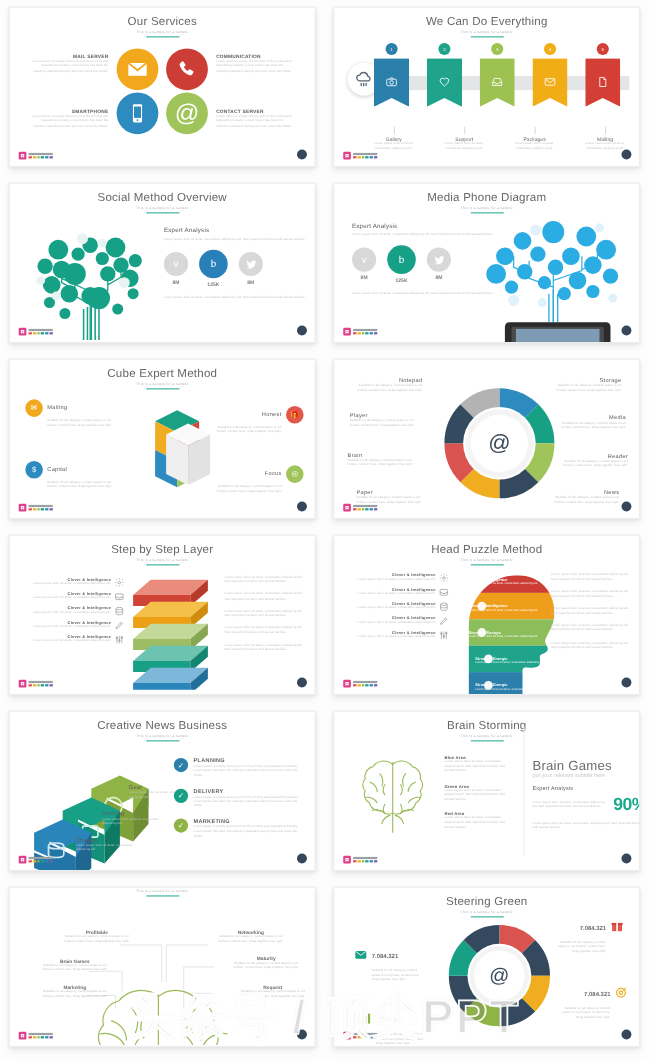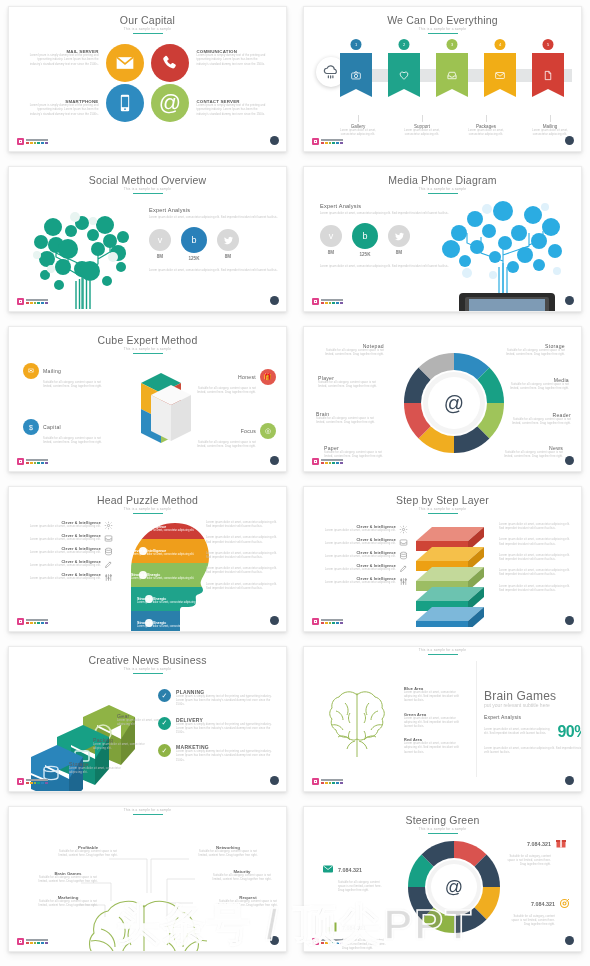--- a/index.html
+++ b/index.html
@@ -150,21 +150,21 @@
     z-index: 50;
   }
 </style>
 </head>
 <body>
 
 <div id="deck">
 
   <div class="slide-cell">
     <div class="slide">
-      <div class="s-title">Our Capital</div>
+      <div class="s-title">Our Services</div>
       <div class="s-sub">This is a sample for a sample</div>
       <div class="s-rule"></div>
 
       <div class="s1-grid">
 
         <div class="s1-txt r" style="grid-row:1;grid-column:1">
           <div class="lbl">MAIL SERVER</div>
           <div class="lorem">Lorem Ipsum is simply dummy text of the printing and typesetting industry. Lorem Ipsum has been the industry's standard dummy text ever since the 1500s.</div>
         </div>
         <div class="s1-txt r" style="grid-row:2;grid-column:1">
@@ -613,161 +613,20 @@
         <div class="lbl-lg">Media</div>
         <div class="lorem">Suitable for all category, content space is not limited, content here. Drag together free right.</div>
       </div>
       <div class="s6-item r" style="right:10px;top:85px;">
         <div class="lbl-lg">Reader</div>
         <div class="lorem">Suitable for all category, content space is not limited, content here. Drag together free right.</div>
       </div>
       <div class="s6-item r" style="right:18px;top:118px;">
         <div class="lbl-lg">News</div>
         <div class="lorem">Suitable for all category, content space is not limited, content here. Drag together free right.</div>
-      </div>
-
-      <div class="footer-logo">
-        <span class="fl-mark"></span>
-        <span class="fl-bars">
-            <i></i>
-          <span class="row2">
-              <b style="background:#d94f4f"></b>
-              <b style="background:#f0ad20"></b>
-              <b style="background:#8fb345"></b>
-              <b style="background:#17a085"></b>
-              <b style="background:#2a85bb"></b>
-              <b style="background:#7d5ba6"></b>
-            </span>
-        </span>
-      </div>
-      <div class="page-badge"></div>
-    </div>
-  </div>
-
-  <div class="slide-cell">
-    <div class="slide">
-      <div class="s-title">Head Puzzle Method</div>
-      <div class="s-sub">This is a sample for a sample</div>
-      <div class="s-rule"></div>
-
-      <div style="position:absolute;left:8px;top:34px;width:96px;">
-        <div class="side-item">
-          <div style="flex:1;text-align:right;">
-              <div class="lbl" style="font-size:3.6px;">Clever &amp; Intelligence</div>
-              <div class="lorem">Lorem ipsum dolor sit amet, consectetur adipiscing elit.</div>
-            </div>
-          <svg class="o-ic" viewBox="0 0 24 24" fill="none" stroke="#888" stroke-width="1.5">
-              <circle cx="12" cy="12" r="3"></circle>
-              <path d="M12 2v3M12 19v3M4.2 4.2l2.1 2.1M17.7 17.7l2.1 2.1M2 12h3M19 12h3M4.2 19.8l2.1-2.1M17.7 6.3l2.1-2.1"></path>
-            </svg>
-        </div>
-        <div class="side-item">
-          <div style="flex:1;text-align:right;">
-              <div class="lbl" style="font-size:3.6px;">Clever &amp; Intelligence</div>
-              <div class="lorem">Lorem ipsum dolor sit amet, consectetur adipiscing elit.</div>
-            </div>
-          <svg class="o-ic" viewBox="0 0 24 24" fill="none" stroke="#888" stroke-width="1.5">
-              <rect x="3" y="5" width="18" height="14" rx="2"></rect>
-              <path d="M3 13h5l1 2h6l1-2h5"></path>
-            </svg>
-        </div>
-        <div class="side-item">
-          <div style="flex:1;text-align:right;">
-              <div class="lbl" style="font-size:3.6px;">Clever &amp; Intelligence</div>
-              <div class="lorem">Lorem ipsum dolor sit amet, consectetur adipiscing elit.</div>
-            </div>
-          <svg class="o-ic" viewBox="0 0 24 24" fill="none" stroke="#888" stroke-width="1.5">
-              <ellipse cx="12" cy="6" rx="8" ry="3"></ellipse>
-              <path d="M4 6v12c0 1.7 3.6 3 8 3s8-1.3 8-3V6M4 12c0 1.7 3.6 3 8 3s8-1.3 8-3"></path>
-            </svg>
-        </div>
-        <div class="side-item">
-          <div style="flex:1;text-align:right;">
-              <div class="lbl" style="font-size:3.6px;">Clever &amp; Intelligence</div>
-              <div class="lorem">Lorem ipsum dolor sit amet, consectetur adipiscing elit.</div>
-            </div>
-          <svg class="o-ic" viewBox="0 0 24 24" fill="none" stroke="#888" stroke-width="1.5">
-              <path d="M4 20l4-1 11-11-3-3L5 16z"></path>
-              <path d="M14 5l3 3"></path>
-            </svg>
-        </div>
-        <div class="side-item">
-          <div style="flex:1;text-align:right;">
-              <div class="lbl" style="font-size:3.6px;">Clever &amp; Intelligence</div>
-              <div class="lorem">Lorem ipsum dolor sit amet, consectetur adipiscing elit.</div>
-            </div>
-          <svg class="o-ic" viewBox="0 0 24 24" fill="none" stroke="#888" stroke-width="1.5">
-              <path d="M6 3v18M12 3v18M18 3v18"></path>
-              <circle cx="6" cy="8" r="2"></circle>
-              <circle cx="12" cy="14" r="2"></circle>
-              <circle cx="18" cy="7" r="2"></circle>
-            </svg>
-        </div>
-      </div>
-
-      <div class="head-stage">
-        <svg width="100" height="126" viewBox="0 0 100 126">
-          <defs>
-            <clipPath id="headclip">
-              <path d="M14 126V58C14 28 36 10 58 10c22 0 34 16 34 34 0 12-6 18-8 24-1.5 4 2 6 2 9s-4 4-6 5c-2 1-1 4-1 7 0 4-4 5-9 5-4 0-7-1-7 3v29z"></path>
-            </clipPath>
-          </defs>
-          <g clip-path="url(#headclip)">
-            <rect x="0" y="0" width="100" height="26" fill="#cc3d36"></rect>
-            <rect x="0" y="26" width="100" height="24" fill="#ef9e1b"></rect>
-            <rect x="0" y="50" width="100" height="24" fill="#8cbf5c"></rect>
-            <rect x="0" y="74" width="100" height="24" fill="#1fa38b"></rect>
-            <rect x="0" y="98" width="100" height="28" fill="#2a7fab"></rect>
-          </g>
-          <g fill="#fff" opacity=".95">
-            <circle cx="26" cy="16" r="4"></circle>
-              <circle cx="26" cy="38" r="4"></circle>
-            <circle cx="26" cy="62" r="4"></circle>
-              <circle cx="32" cy="86" r="4"></circle>
-              <circle cx="32" cy="110" r="4"></circle>
-          </g>
-        </svg>
-        <div class="hband" style="top:4px;">
-          <div>
-              <div class="ht">Clever &amp; Intelligence</div>
-              <div class="hl">Lorem ipsum dolor sit amet, consectetur adipiscing elit.</div>
-            </div>
-        </div>
-        <div class="hband" style="top:28px;">
-          <div>
-              <div class="ht">Clever &amp; Intelligence</div>
-              <div class="hl">Lorem ipsum dolor sit amet, consectetur adipiscing elit.</div>
-            </div>
-        </div>
-        <div class="hband" style="top:52px;">
-          <div>
-              <div class="ht">Strong &amp; Energic</div>
-              <div class="hl">Lorem ipsum dolor sit amet, consectetur adipiscing elit.</div>
-            </div>
-        </div>
-        <div class="hband" style="top:76px;padding-left:20px;">
-          <div>
-              <div class="ht">Strong &amp; Energic</div>
-              <div class="hl">Lorem ipsum dolor sit amet, consectetur adipiscing elit.</div>
-            </div>
-        </div>
-        <div class="hband" style="top:100px;padding-left:20px;">
-          <div>
-              <div class="ht">Strong &amp; Energic</div>
-              <div class="hl">Lorem ipsum dolor sit amet, consectetur adipiscing elit.</div>
-            </div>
-        </div>
-      </div>
-
-      <div style="position:absolute;right:8px;top:34px;width:72px;">
-        <div class="lorem" style="margin-bottom:7px;">Lorem ipsum dolor sit amet, consectetur adipiscing elit. Sed imperdiet tincidunt velit laoreet facilisis.</div>
-        <div class="lorem" style="margin-bottom:7px;">Lorem ipsum dolor sit amet, consectetur adipiscing elit. Sed imperdiet tincidunt velit laoreet facilisis.</div>
-        <div class="lorem" style="margin-bottom:7px;">Lorem ipsum dolor sit amet, consectetur adipiscing elit. Sed imperdiet tincidunt velit laoreet facilisis.</div>
-        <div class="lorem" style="margin-bottom:7px;">Lorem ipsum dolor sit amet, consectetur adipiscing elit. Sed imperdiet tincidunt velit laoreet facilisis.</div>
-        <div class="lorem">Lorem ipsum dolor sit amet, consectetur adipiscing elit. Sed imperdiet tincidunt velit laoreet facilisis.</div>
       </div>
 
       <div class="footer-logo">
         <span class="fl-mark"></span>
         <span class="fl-bars">
             <i></i>
           <span class="row2">
               <b style="background:#d94f4f"></b>
               <b style="background:#f0ad20"></b>
               <b style="background:#8fb345"></b>
@@ -893,82 +752,139 @@
               <b style="background:#7d5ba6"></b>
             </span>
         </span>
       </div>
       <div class="page-badge"></div>
     </div>
   </div>
 
   <div class="slide-cell">
     <div class="slide">
-      <div class="s-title">Creative News Business</div>
+      <div class="s-title">Head Puzzle Method</div>
       <div class="s-sub">This is a sample for a sample</div>
       <div class="s-rule"></div>
 
-      <div class="stair-stage">
-        <svg width="132" height="104" viewBox="0 0 132 104">
-          <g>
-            <polygon points="58,28 84,16 110,28 110,44 96,50 96,36 84,42 72,36 72,50 58,44" fill="#8fb345"></polygon>
-            <polygon points="58,28 58,60 96,76 96,50 84,44 72,38 72,52 58,46" fill="#7fa13a"></polygon>
-            <polygon points="110,28 110,60 96,76 96,50" fill="#6f8e33"></polygon>
-            <circle cx="78" cy="44" r="8" fill="none" stroke="#d9e8bd" stroke-width="1.6"></circle>
-          </g>
-          <g>
-            <polygon points="32,48 58,36 84,48 84,64 70,70 70,56 58,62 46,56 46,70 32,64" fill="#17a085"></polygon>
-            <polygon points="32,48 32,80 70,96 70,70 58,64 46,58 46,72 32,66" fill="#129079"></polygon>
-            <polygon points="84,48 84,80 70,96 70,70" fill="#0f7a64"></polygon>
-            <rect x="50" y="62" width="14" height="10" rx="1.5" fill="none" stroke="#cdeee7" stroke-width="1.5"></rect>
-          </g>
-          <g>
-            <polygon points="6,68 32,56 58,68 58,84 44,90 44,76 32,82 20,76 20,90 6,84" fill="#2a85bb"></polygon>
-            <polygon points="6,68 6,100 44,116 44,90 32,84 20,78 20,92 6,86" fill="#2276a7"></polygon>
-            <polygon points="58,68 58,100 44,116 44,90" fill="#1d6790"></polygon>
-            <ellipse cx="26" cy="80" rx="7" ry="2.6" fill="none" stroke="#cfe6f4" stroke-width="1.4"></ellipse>
-            <path d="M19 80v8c0 1.4 3.1 2.6 7 2.6s7-1.2 7-2.6v-8" fill="none" stroke="#cfe6f4" stroke-width="1.4"></path>
+      <div style="position:absolute;left:8px;top:34px;width:96px;">
+        <div class="side-item">
+          <div style="flex:1;text-align:right;">
+              <div class="lbl" style="font-size:3.6px;">Clever &amp; Intelligence</div>
+              <div class="lorem">Lorem ipsum dolor sit amet, consectetur adipiscing elit.</div>
+            </div>
+          <svg class="o-ic" viewBox="0 0 24 24" fill="none" stroke="#888" stroke-width="1.5">
+              <circle cx="12" cy="12" r="3"></circle>
+              <path d="M12 2v3M12 19v3M4.2 4.2l2.1 2.1M17.7 17.7l2.1 2.1M2 12h3M19 12h3M4.2 19.8l2.1-2.1M17.7 6.3l2.1-2.1"></path>
+            </svg>
+        </div>
+        <div class="side-item">
+          <div style="flex:1;text-align:right;">
+              <div class="lbl" style="font-size:3.6px;">Clever &amp; Intelligence</div>
+              <div class="lorem">Lorem ipsum dolor sit amet, consectetur adipiscing elit.</div>
+            </div>
+          <svg class="o-ic" viewBox="0 0 24 24" fill="none" stroke="#888" stroke-width="1.5">
+              <rect x="3" y="5" width="18" height="14" rx="2"></rect>
+              <path d="M3 13h5l1 2h6l1-2h5"></path>
+            </svg>
+        </div>
+        <div class="side-item">
+          <div style="flex:1;text-align:right;">
+              <div class="lbl" style="font-size:3.6px;">Clever &amp; Intelligence</div>
+              <div class="lorem">Lorem ipsum dolor sit amet, consectetur adipiscing elit.</div>
+            </div>
+          <svg class="o-ic" viewBox="0 0 24 24" fill="none" stroke="#888" stroke-width="1.5">
+              <ellipse cx="12" cy="6" rx="8" ry="3"></ellipse>
+              <path d="M4 6v12c0 1.7 3.6 3 8 3s8-1.3 8-3V6M4 12c0 1.7 3.6 3 8 3s8-1.3 8-3"></path>
+            </svg>
+        </div>
+        <div class="side-item">
+          <div style="flex:1;text-align:right;">
+              <div class="lbl" style="font-size:3.6px;">Clever &amp; Intelligence</div>
+              <div class="lorem">Lorem ipsum dolor sit amet, consectetur adipiscing elit.</div>
+            </div>
+          <svg class="o-ic" viewBox="0 0 24 24" fill="none" stroke="#888" stroke-width="1.5">
+              <path d="M4 20l4-1 11-11-3-3L5 16z"></path>
+              <path d="M14 5l3 3"></path>
+            </svg>
+        </div>
+        <div class="side-item">
+          <div style="flex:1;text-align:right;">
+              <div class="lbl" style="font-size:3.6px;">Clever &amp; Intelligence</div>
+              <div class="lorem">Lorem ipsum dolor sit amet, consectetur adipiscing elit.</div>
+            </div>
+          <svg class="o-ic" viewBox="0 0 24 24" fill="none" stroke="#888" stroke-width="1.5">
+              <path d="M6 3v18M12 3v18M18 3v18"></path>
+              <circle cx="6" cy="8" r="2"></circle>
+              <circle cx="12" cy="14" r="2"></circle>
+              <circle cx="18" cy="7" r="2"></circle>
+            </svg>
+        </div>
+      </div>
+
+      <div class="head-stage">
+        <svg width="100" height="126" viewBox="0 0 100 126">
+          <defs>
+            <clipPath id="headclip">
+              <path d="M14 126V58C14 28 36 10 58 10c22 0 34 16 34 34 0 12-6 18-8 24-1.5 4 2 6 2 9s-4 4-6 5c-2 1-1 4-1 7 0 4-4 5-9 5-4 0-7-1-7 3v29z"></path>
+            </clipPath>
+          </defs>
+          <g clip-path="url(#headclip)">
+            <rect x="0" y="0" width="100" height="26" fill="#cc3d36"></rect>
+            <rect x="0" y="26" width="100" height="24" fill="#ef9e1b"></rect>
+            <rect x="0" y="50" width="100" height="24" fill="#8cbf5c"></rect>
+            <rect x="0" y="74" width="100" height="24" fill="#1fa38b"></rect>
+            <rect x="0" y="98" width="100" height="28" fill="#2a7fab"></rect>
+          </g>
+          <g fill="#fff" opacity=".95">
+            <circle cx="26" cy="16" r="4"></circle>
+              <circle cx="26" cy="38" r="4"></circle>
+            <circle cx="26" cy="62" r="4"></circle>
+              <circle cx="32" cy="86" r="4"></circle>
+              <circle cx="32" cy="110" r="4"></circle>
           </g>
         </svg>
-        <div style="position:absolute;left:92px;top:24px;width:52px;">
-          <div class="lbl-lg">Gear</div>
-          <div class="lorem">Lorem ipsum dolor sit amet, consectetur adipiscing elit.</div>
-        </div>
-        <div style="position:absolute;left:68px;top:48px;width:52px;">
-          <div class="lbl-lg">Packing</div>
-          <div class="lorem">Lorem ipsum dolor sit amet, consectetur adipiscing elit.</div>
-        </div>
-        <div style="position:absolute;left:44px;top:72px;width:52px;">
-          <div class="lbl-lg">Storage</div>
-          <div class="lorem">Lorem ipsum dolor sit amet, consectetur adipiscing elit.</div>
-        </div>
-      </div>
-
-      <div class="s9-list">
-        <div class="s9-row">
-          <div class="s9-chk" style="background:#2a7fab">✓</div>
-          <div>
-              <div class="s9-h">PLANNING</div>
-              <div class="lorem">Lorem Ipsum is simply dummy text of the printing and typesetting industry. Lorem Ipsum has been the industry's standard dummy text ever since the 1500s.</div>
-            </div>
-        </div>
-        <div class="s9-row">
-          <div class="s9-chk" style="background:#17a085">✓</div>
-          <div>
-              <div class="s9-h">DELIVERY</div>
-              <div class="lorem">Lorem Ipsum is simply dummy text of the printing and typesetting industry. Lorem Ipsum has been the industry's standard dummy text ever since the 1500s.</div>
-            </div>
-        </div>
-        <div class="s9-row">
-          <div class="s9-chk" style="background:#8fb345">✓</div>
-          <div>
-              <div class="s9-h">MARKETING</div>
-              <div class="lorem">Lorem Ipsum is simply dummy text of the printing and typesetting industry. Lorem Ipsum has been the industry's standard dummy text ever since the 1500s.</div>
-            </div>
-        </div>
+        <div class="hband" style="top:4px;">
+          <div>
+              <div class="ht">Clever &amp; Intelligence</div>
+              <div class="hl">Lorem ipsum dolor sit amet, consectetur adipiscing elit.</div>
+            </div>
+        </div>
+        <div class="hband" style="top:28px;">
+          <div>
+              <div class="ht">Clever &amp; Intelligence</div>
+              <div class="hl">Lorem ipsum dolor sit amet, consectetur adipiscing elit.</div>
+            </div>
+        </div>
+        <div class="hband" style="top:52px;">
+          <div>
+              <div class="ht">Strong &amp; Energic</div>
+              <div class="hl">Lorem ipsum dolor sit amet, consectetur adipiscing elit.</div>
+            </div>
+        </div>
+        <div class="hband" style="top:76px;padding-left:20px;">
+          <div>
+              <div class="ht">Strong &amp; Energic</div>
+              <div class="hl">Lorem ipsum dolor sit amet, consectetur adipiscing elit.</div>
+            </div>
+        </div>
+        <div class="hband" style="top:100px;padding-left:20px;">
+          <div>
+              <div class="ht">Strong &amp; Energic</div>
+              <div class="hl">Lorem ipsum dolor sit amet, consectetur adipiscing elit.</div>
+            </div>
+        </div>
+      </div>
+
+      <div style="position:absolute;right:8px;top:34px;width:72px;">
+        <div class="lorem" style="margin-bottom:7px;">Lorem ipsum dolor sit amet, consectetur adipiscing elit. Sed imperdiet tincidunt velit laoreet facilisis.</div>
+        <div class="lorem" style="margin-bottom:7px;">Lorem ipsum dolor sit amet, consectetur adipiscing elit. Sed imperdiet tincidunt velit laoreet facilisis.</div>
+        <div class="lorem" style="margin-bottom:7px;">Lorem ipsum dolor sit amet, consectetur adipiscing elit. Sed imperdiet tincidunt velit laoreet facilisis.</div>
+        <div class="lorem" style="margin-bottom:7px;">Lorem ipsum dolor sit amet, consectetur adipiscing elit. Sed imperdiet tincidunt velit laoreet facilisis.</div>
+        <div class="lorem">Lorem ipsum dolor sit amet, consectetur adipiscing elit. Sed imperdiet tincidunt velit laoreet facilisis.</div>
       </div>
 
       <div class="footer-logo">
         <span class="fl-mark"></span>
         <span class="fl-bars">
             <i></i>
           <span class="row2">
               <b style="background:#d94f4f"></b>
               <b style="background:#f0ad20"></b>
               <b style="background:#8fb345"></b>
@@ -977,60 +893,82 @@
               <b style="background:#7d5ba6"></b>
             </span>
         </span>
       </div>
       <div class="page-badge"></div>
     </div>
   </div>
 
   <div class="slide-cell">
     <div class="slide">
+      <div class="s-title">Creative News Business</div>
       <div class="s-sub">This is a sample for a sample</div>
       <div class="s-rule"></div>
 
-      <div class="brain-svg">
-        <svg width="74" height="76" viewBox="0 0 74 76" fill="none" stroke="#9cbb5a" stroke-width="1">
-          <path d="M37 6v64"></path>
-          <path d="M37 8c-5-5-14-4-18 2-5 1-8 6-7 11-3 3-3 8 0 11-2 4 0 9 4 11 1 5 6 8 11 7 3 3 7 4 10 2"></path>
-          <path d="M37 8c5-5 14-4 18 2 5 1 8 6 7 11 3 3 3 8 0 11 2 4 0 9-4 11-1 5-6 8-11 7-3 3-7 4-10 2"></path>
-          <path d="M25 16c3 3 4 8 2 12M16 24c4 1 7 5 7 9M12 38c4-1 9 1 11 5M18 50c3-2 8-1 11 2M27 62c1-4 4-7 8-8"></path>
-          <path d="M49 16c-3 3-4 8-2 12M58 24c-4 1-7 5-7 9M62 38c-4-1-9 1-11 5M56 50c-3-2-8-1-11 2M47 62c-1-4-4-7-8-8"></path>
-          <path d="M30 26c-2 3-2 7 0 10M44 26c2 3 2 7 0 10M30 44c-2 3-2 7 0 9M44 44c2 3 2 7 0 9"></path>
+      <div class="stair-stage">
+        <svg width="132" height="104" viewBox="0 0 132 104">
+          <g>
+            <polygon points="58,28 84,16 110,28 110,44 96,50 96,36 84,42 72,36 72,50 58,44" fill="#8fb345"></polygon>
+            <polygon points="58,28 58,60 96,76 96,50 84,44 72,38 72,52 58,46" fill="#7fa13a"></polygon>
+            <polygon points="110,28 110,60 96,76 96,50" fill="#6f8e33"></polygon>
+            <circle cx="78" cy="44" r="8" fill="none" stroke="#d9e8bd" stroke-width="1.6"></circle>
+          </g>
+          <g>
+            <polygon points="32,48 58,36 84,48 84,64 70,70 70,56 58,62 46,56 46,70 32,64" fill="#17a085"></polygon>
+            <polygon points="32,48 32,80 70,96 70,70 58,64 46,58 46,72 32,66" fill="#129079"></polygon>
+            <polygon points="84,48 84,80 70,96 70,70" fill="#0f7a64"></polygon>
+            <rect x="50" y="62" width="14" height="10" rx="1.5" fill="none" stroke="#cdeee7" stroke-width="1.5"></rect>
+          </g>
+          <g>
+            <polygon points="6,68 32,56 58,68 58,84 44,90 44,76 32,82 20,76 20,90 6,84" fill="#2a85bb"></polygon>
+            <polygon points="6,68 6,100 44,116 44,90 32,84 20,78 20,92 6,86" fill="#2276a7"></polygon>
+            <polygon points="58,68 58,100 44,116 44,90" fill="#1d6790"></polygon>
+            <ellipse cx="26" cy="80" rx="7" ry="2.6" fill="none" stroke="#cfe6f4" stroke-width="1.4"></ellipse>
+            <path d="M19 80v8c0 1.4 3.1 2.6 7 2.6s7-1.2 7-2.6v-8" fill="none" stroke="#cfe6f4" stroke-width="1.4"></path>
+          </g>
         </svg>
-      </div>
-
-      <div style="position:absolute;left:100px;top:40px;width:64px;">
-        <div style="margin-bottom:9px;">
-          <div class="lbl" style="font-size:3.8px;">Blue Area</div>
-          <div class="lorem">Lorem ipsum dolor sit amet, consectetur adipiscing elit. Sed imperdiet tincidunt velit laoreet facilisis.</div>
-        </div>
-        <div style="margin-bottom:9px;">
-          <div class="lbl" style="font-size:3.8px;">Green Area</div>
-          <div class="lorem">Lorem ipsum dolor sit amet, consectetur adipiscing elit. Sed imperdiet tincidunt velit laoreet facilisis.</div>
-        </div>
-        <div>
-          <div class="lbl" style="font-size:3.8px;">Red Area</div>
-          <div class="lorem">Lorem ipsum dolor sit amet, consectetur adipiscing elit. Sed imperdiet tincidunt velit laoreet facilisis.</div>
-        </div>
-      </div>
-
-      <div style="position:absolute;left:172px;top:14px;bottom:14px;width:1px;background:#eee;"></div>
-
-      <div style="position:absolute;left:180px;top:42px;width:104px;">
-        <div class="bg-title">Brain Games</div>
-        <div class="bg-sub">put your relevant subtitle here</div>
-        <div class="panel-h" style="margin-top:6px;font-size:5px;">Expert Analysis</div>
-        <div style="display:flex;align-items:center;gap:6px;margin-top:3px;">
-          <div class="lorem" style="flex:1;">Lorem ipsum dolor sit amet, consectetur adipiscing elit. Sed imperdiet tincidunt velit laoreet facilisis.</div>
-          <div class="pct">90%</div>
-        </div>
-        <div class="lorem" style="margin-top:6px;">Lorem ipsum dolor sit amet, consectetur adipiscing elit. Sed imperdiet tincidunt velit laoreet facilisis.</div>
+        <div style="position:absolute;left:92px;top:24px;width:52px;">
+          <div class="lbl-lg">Gear</div>
+          <div class="lorem">Lorem ipsum dolor sit amet, consectetur adipiscing elit.</div>
+        </div>
+        <div style="position:absolute;left:68px;top:48px;width:52px;">
+          <div class="lbl-lg">Packing</div>
+          <div class="lorem">Lorem ipsum dolor sit amet, consectetur adipiscing elit.</div>
+        </div>
+        <div style="position:absolute;left:44px;top:72px;width:52px;">
+          <div class="lbl-lg">Storage</div>
+          <div class="lorem">Lorem ipsum dolor sit amet, consectetur adipiscing elit.</div>
+        </div>
+      </div>
+
+      <div class="s9-list">
+        <div class="s9-row">
+          <div class="s9-chk" style="background:#2a7fab">✓</div>
+          <div>
+              <div class="s9-h">PLANNING</div>
+              <div class="lorem">Lorem Ipsum is simply dummy text of the printing and typesetting industry. Lorem Ipsum has been the industry's standard dummy text ever since the 1500s.</div>
+            </div>
+        </div>
+        <div class="s9-row">
+          <div class="s9-chk" style="background:#17a085">✓</div>
+          <div>
+              <div class="s9-h">DELIVERY</div>
+              <div class="lorem">Lorem Ipsum is simply dummy text of the printing and typesetting industry. Lorem Ipsum has been the industry's standard dummy text ever since the 1500s.</div>
+            </div>
+        </div>
+        <div class="s9-row">
+          <div class="s9-chk" style="background:#8fb345">✓</div>
+          <div>
+              <div class="s9-h">MARKETING</div>
+              <div class="lorem">Lorem Ipsum is simply dummy text of the printing and typesetting industry. Lorem Ipsum has been the industry's standard dummy text ever since the 1500s.</div>
+            </div>
+        </div>
       </div>
 
       <div class="footer-logo">
         <span class="fl-mark"></span>
         <span class="fl-bars">
             <i></i>
           <span class="row2">
               <b style="background:#d94f4f"></b>
               <b style="background:#f0ad20"></b>
               <b style="background:#8fb345"></b>
@@ -1039,62 +977,61 @@
               <b style="background:#7d5ba6"></b>
             </span>
         </span>
       </div>
       <div class="page-badge"></div>
     </div>
   </div>
 
   <div class="slide-cell">
     <div class="slide">
+      <div class="s-title">Brain Storming</div>
       <div class="s-sub">This is a sample for a sample</div>
       <div class="s-rule"></div>
 
-      <svg style="position:absolute;left:0;top:0;" width="279" height="160">
-        <g stroke="#ddd" fill="none" stroke-width=".7">
-          <path d="M100 52h38v34M72 76h30v18M70 98h26v12M180 52h-38v34M186 72h-28v22M184 96h-26v16"></path>
-        </g>
-      </svg>
-
-      <div class="mm-item" style="left:46px;top:38px;text-align:center;">
-        <div class="mm-h">Profitable</div>
-        <div class="lorem">Suitable for all category, content space is not limited, content here. Drag together free right.</div>
-      </div>
-      <div class="mm-item" style="left:26px;top:64px;text-align:center;">
-        <div class="mm-h">Brain Games</div>
-        <div class="lorem">Suitable for all category, content space is not limited, content here. Drag together free right.</div>
-      </div>
-      <div class="mm-item" style="left:26px;top:88px;text-align:center;">
-        <div class="mm-h">Marketing</div>
-        <div class="lorem">Suitable for all category, content space is not limited, content here. Drag together free right.</div>
-      </div>
-      <div class="mm-item" style="left:186px;top:38px;text-align:center;">
-        <div class="mm-h">Networking</div>
-        <div class="lorem">Suitable for all category, content space is not limited, content here. Drag together free right.</div>
-      </div>
-      <div class="mm-item" style="left:200px;top:62px;text-align:center;">
-        <div class="mm-h">Maturity</div>
-        <div class="lorem">Suitable for all category, content space is not limited, content here. Drag together free right.</div>
-      </div>
-      <div class="mm-item" style="left:206px;top:88px;text-align:center;">
-        <div class="mm-h">Request</div>
-        <div class="lorem">Suitable for all category, content space is not limited, content here. Drag together free right.</div>
-      </div>
-
-      <div style="position:absolute;left:60px;bottom:-4px;">
-        <svg width="150" height="58" viewBox="0 0 150 58" fill="none" stroke="#9cbb5a" stroke-width="1.1">
-          <path d="M75 12v46"></path>
-          <path d="M75 14c-10-9-28-7-36 4-10 2-16 12-14 22-6 6-6 16 0 22"></path>
-          <path d="M75 14c10-9 28-7 36 4 10 2 16 12 14 22 6 6 6 16 0 22"></path>
-          <path d="M50 24c6 5 8 15 4 23M32 36c8 2 14 9 14 18M22 48c8-2 18 2 22 10M110 24c-6 5-8 15-4 23M128 36c-8 2-14 9-14 18M138 48c-8-2-18 2-22 10"></path>
-          <path d="M62 32c-4 6-4 14 0 20M98 32c4 6 4 14 0 20M60 50c-4 3-6 7-6 8M100 50c4 3 6 7 6 8"></path>
+      <div class="brain-svg">
+        <svg width="74" height="76" viewBox="0 0 74 76" fill="none" stroke="#9cbb5a" stroke-width="1">
+          <path d="M37 6v64"></path>
+          <path d="M37 8c-5-5-14-4-18 2-5 1-8 6-7 11-3 3-3 8 0 11-2 4 0 9 4 11 1 5 6 8 11 7 3 3 7 4 10 2"></path>
+          <path d="M37 8c5-5 14-4 18 2 5 1 8 6 7 11 3 3 3 8 0 11 2 4 0 9-4 11-1 5-6 8-11 7-3 3-7 4-10 2"></path>
+          <path d="M25 16c3 3 4 8 2 12M16 24c4 1 7 5 7 9M12 38c4-1 9 1 11 5M18 50c3-2 8-1 11 2M27 62c1-4 4-7 8-8"></path>
+          <path d="M49 16c-3 3-4 8-2 12M58 24c-4 1-7 5-7 9M62 38c-4-1-9 1-11 5M56 50c-3-2-8-1-11 2M47 62c-1-4-4-7-8-8"></path>
+          <path d="M30 26c-2 3-2 7 0 10M44 26c2 3 2 7 0 10M30 44c-2 3-2 7 0 9M44 44c2 3 2 7 0 9"></path>
         </svg>
+      </div>
+
+      <div style="position:absolute;left:100px;top:40px;width:64px;">
+        <div style="margin-bottom:9px;">
+          <div class="lbl" style="font-size:3.8px;">Blue Area</div>
+          <div class="lorem">Lorem ipsum dolor sit amet, consectetur adipiscing elit. Sed imperdiet tincidunt velit laoreet facilisis.</div>
+        </div>
+        <div style="margin-bottom:9px;">
+          <div class="lbl" style="font-size:3.8px;">Green Area</div>
+          <div class="lorem">Lorem ipsum dolor sit amet, consectetur adipiscing elit. Sed imperdiet tincidunt velit laoreet facilisis.</div>
+        </div>
+        <div>
+          <div class="lbl" style="font-size:3.8px;">Red Area</div>
+          <div class="lorem">Lorem ipsum dolor sit amet, consectetur adipiscing elit. Sed imperdiet tincidunt velit laoreet facilisis.</div>
+        </div>
+      </div>
+
+      <div style="position:absolute;left:172px;top:14px;bottom:14px;width:1px;background:#eee;"></div>
+
+      <div style="position:absolute;left:180px;top:42px;width:104px;">
+        <div class="bg-title">Brain Games</div>
+        <div class="bg-sub">put your relevant subtitle here</div>
+        <div class="panel-h" style="margin-top:6px;font-size:5px;">Expert Analysis</div>
+        <div style="display:flex;align-items:center;gap:6px;margin-top:3px;">
+          <div class="lorem" style="flex:1;">Lorem ipsum dolor sit amet, consectetur adipiscing elit. Sed imperdiet tincidunt velit laoreet facilisis.</div>
+          <div class="pct">90%</div>
+        </div>
+        <div class="lorem" style="margin-top:6px;">Lorem ipsum dolor sit amet, consectetur adipiscing elit. Sed imperdiet tincidunt velit laoreet facilisis.</div>
       </div>
 
       <div class="footer-logo">
         <span class="fl-mark"></span>
         <span class="fl-bars">
             <i></i>
           <span class="row2">
               <b style="background:#d94f4f"></b>
               <b style="background:#f0ad20"></b>
               <b style="background:#8fb345"></b>
@@ -1103,102 +1040,166 @@
               <b style="background:#7d5ba6"></b>
             </span>
         </span>
       </div>
       <div class="page-badge"></div>
     </div>
   </div>
 
   <div class="slide-cell">
     <div class="slide">
-      <div class="s-title">Steering Green</div>
       <div class="s-sub">This is a sample for a sample</div>
       <div class="s-rule"></div>
 
-      <div class="st-stage">
-        <svg width="100" height="100" viewBox="0 0 100 100">
-          <g transform="translate(50,50)">
-            <path d="M0 0 L0 -46 A46 46 0 0 1 32.5 -32.5 Z" fill="#d9534f"></path>
-            <path d="M0 0 L32.5 -32.5 A46 46 0 0 1 46 0 Z" fill="#34495e"></path>
-            <path d="M0 0 L46 0 A46 46 0 0 1 32.5 32.5 Z" fill="#f0ad20"></path>
-            <path d="M0 0 L32.5 32.5 A46 46 0 0 1 0 46 Z" fill="#34495e"></path>
-            <path d="M0 0 L0 46 A46 46 0 0 1 -32.5 32.5 Z" fill="#8fb345"></path>
-            <path d="M0 0 L-32.5 32.5 A46 46 0 0 1 -46 0 Z" fill="#34495e"></path>
-            <path d="M0 0 L-46 0 A46 46 0 0 1 -32.5 -32.5 Z" fill="#17a085"></path>
-            <path d="M0 0 L-32.5 -32.5 A46 46 0 0 1 0 -46 Z" fill="#34495e"></path>
-            <circle r="29" fill="#fff"></circle>
-          </g>
+      <svg style="position:absolute;left:0;top:0;" width="279" height="160">
+        <g stroke="#ddd" fill="none" stroke-width=".7">
+          <path d="M100 52h38v34M72 76h30v18M70 98h26v12M180 52h-38v34M186 72h-28v22M184 96h-26v16"></path>
+        </g>
+      </svg>
+
+      <div class="mm-item" style="left:46px;top:38px;text-align:center;">
+        <div class="mm-h">Profitable</div>
+        <div class="lorem">Suitable for all category, content space is not limited, content here. Drag together free right.</div>
+      </div>
+      <div class="mm-item" style="left:26px;top:64px;text-align:center;">
+        <div class="mm-h">Brain Games</div>
+        <div class="lorem">Suitable for all category, content space is not limited, content here. Drag together free right.</div>
+      </div>
+      <div class="mm-item" style="left:26px;top:88px;text-align:center;">
+        <div class="mm-h">Marketing</div>
+        <div class="lorem">Suitable for all category, content space is not limited, content here. Drag together free right.</div>
+      </div>
+      <div class="mm-item" style="left:186px;top:38px;text-align:center;">
+        <div class="mm-h">Networking</div>
+        <div class="lorem">Suitable for all category, content space is not limited, content here. Drag together free right.</div>
+      </div>
+      <div class="mm-item" style="left:200px;top:62px;text-align:center;">
+        <div class="mm-h">Maturity</div>
+        <div class="lorem">Suitable for all category, content space is not limited, content here. Drag together free right.</div>
+      </div>
+      <div class="mm-item" style="left:206px;top:88px;text-align:center;">
+        <div class="mm-h">Request</div>
+        <div class="lorem">Suitable for all category, content space is not limited, content here. Drag together free right.</div>
+      </div>
+
+      <div style="position:absolute;left:60px;bottom:-4px;">
+        <svg width="150" height="58" viewBox="0 0 150 58" fill="none" stroke="#9cbb5a" stroke-width="1.1">
+          <path d="M75 12v46"></path>
+          <path d="M75 14c-10-9-28-7-36 4-10 2-16 12-14 22-6 6-6 16 0 22"></path>
+          <path d="M75 14c10-9 28-7 36 4 10 2 16 12 14 22 6 6 6 16 0 22"></path>
+          <path d="M50 24c6 5 8 15 4 23M32 36c8 2 14 9 14 18M22 48c8-2 18 2 22 10M110 24c-6 5-8 15-4 23M128 36c-8 2-14 9-14 18M138 48c-8-2-18 2-22 10"></path>
+          <path d="M62 32c-4 6-4 14 0 20M98 32c4 6 4 14 0 20M60 50c-4 3-6 7-6 8M100 50c4 3 6 7 6 8"></path>
         </svg>
-        <div class="st-hole">
-          <span style="font-size:18px;color:#3b4a5a;line-height:1;">@</span>
-        </div>
-      </div>
-
-      <div class="st-item" style="left:18px;top:54px;">
-        <div style="display:flex;align-items:center;gap:4px;">
-          <span><svg width="12" height="12" viewBox="0 0 24 24">
-                <rect x="2" y="5" width="20" height="14" rx="2" fill="#17a085"></rect>
-                <path d="M3 6l9 7 9-7" fill="none" stroke="#fff" stroke-width="1.6"></path>
-              </svg></span>
-          <span class="st-num">7.084.321</span>
-        </div>
-        <div class="lorem" style="margin-top:2px;padding-left:16px;">Suitable for all category, content space is not limited, content here. Drag together free right.</div>
-      </div>
-
-      <div class="st-item" style="right:14px;top:28px;text-align:right;">
-        <div style="display:flex;align-items:center;gap:4px;justify-content:flex-end;">
-          <span class="st-num">7.084.321</span>
-          <span><svg width="12" height="12" viewBox="0 0 24 24">
-                <rect x="3" y="9" width="18" height="12" fill="#e2574c"></rect>
-                <rect x="2" y="6" width="20" height="4" fill="#d04338"></rect>
-                <rect x="10.5" y="6" width="3" height="15" fill="#fff"></rect>
-              </svg></span>
-        </div>
-        <div class="lorem" style="margin-top:2px;padding-right:16px;">Suitable for all category, content space is not limited, content here. Drag together free right.</div>
-      </div>
-
-      <div class="st-item" style="right:10px;top:88px;text-align:right;">
-        <div style="display:flex;align-items:center;gap:4px;justify-content:flex-end;">
-          <span class="st-num">7.084.321</span>
-          <span><svg width="12" height="12" viewBox="0 0 24 24" fill="none" stroke="#f0ad20" stroke-width="2.2">
-                <circle cx="11" cy="13" r="8"></circle>
-                <circle cx="11" cy="13" r="3"></circle>
-                <path d="M15 9l5-5" stroke-width="2"></path>
-              </svg></span>
-        </div>
-        <div class="lorem" style="margin-top:2px;padding-right:16px;">Suitable for all category, content space is not limited, content here. Drag together free right.</div>
-      </div>
-
-      <div class="st-item" style="left:22px;top:112px;">
-        <div style="display:flex;align-items:center;gap:4px;">
-          <span><svg width="12" height="12" viewBox="0 0 24 24">
-                <rect x="3" y="12" width="4" height="9" fill="#8fb345"></rect>
-                <rect x="10" y="7" width="4" height="14" fill="#8fb345"></rect>
-                <rect x="17" y="3" width="4" height="18" fill="#8fb345"></rect>
-              </svg></span>
-          <span class="st-num">7.084.321</span>
-        </div>
-        <div class="lorem" style="margin-top:2px;padding-left:16px;">Suitable for all category, content space is not limited, content here. Drag together free right.</div>
       </div>
 
       <div class="footer-logo">
         <span class="fl-mark"></span>
         <span class="fl-bars">
             <i></i>
           <span class="row2">
               <b style="background:#d94f4f"></b>
               <b style="background:#f0ad20"></b>
               <b style="background:#8fb345"></b>
               <b style="background:#17a085"></b>
               <b style="background:#2a85bb"></b>
               <b style="background:#7d5ba6"></b>
             </span>
         </span>
       </div>
       <div class="page-badge"></div>
     </div>
   </div>
 
+  <div class="slide-cell">
+    <div class="slide">
+      <div class="s-title">Steering Green</div>
+      <div class="s-sub">This is a sample for a sample</div>
+      <div class="s-rule"></div>
+
+      <div class="st-stage">
+        <svg width="100" height="100" viewBox="0 0 100 100">
+          <g transform="translate(50,50)">
+            <path d="M0 0 L0 -46 A46 46 0 0 1 32.5 -32.5 Z" fill="#d9534f"></path>
+            <path d="M0 0 L32.5 -32.5 A46 46 0 0 1 46 0 Z" fill="#34495e"></path>
+            <path d="M0 0 L46 0 A46 46 0 0 1 32.5 32.5 Z" fill="#f0ad20"></path>
+            <path d="M0 0 L32.5 32.5 A46 46 0 0 1 0 46 Z" fill="#34495e"></path>
+            <path d="M0 0 L0 46 A46 46 0 0 1 -32.5 32.5 Z" fill="#8fb345"></path>
+            <path d="M0 0 L-32.5 32.5 A46 46 0 0 1 -46 0 Z" fill="#34495e"></path>
+            <path d="M0 0 L-46 0 A46 46 0 0 1 -32.5 -32.5 Z" fill="#17a085"></path>
+            <path d="M0 0 L-32.5 -32.5 A46 46 0 0 1 0 -46 Z" fill="#34495e"></path>
+            <circle r="29" fill="#fff"></circle>
+          </g>
+        </svg>
+        <div class="st-hole">
+          <span style="font-size:18px;color:#3b4a5a;line-height:1;">@</span>
+        </div>
+      </div>
+
+      <div class="st-item" style="left:18px;top:54px;">
+        <div style="display:flex;align-items:center;gap:4px;">
+          <span><svg width="12" height="12" viewBox="0 0 24 24">
+                <rect x="2" y="5" width="20" height="14" rx="2" fill="#17a085"></rect>
+                <path d="M3 6l9 7 9-7" fill="none" stroke="#fff" stroke-width="1.6"></path>
+              </svg></span>
+          <span class="st-num">7.084.321</span>
+        </div>
+        <div class="lorem" style="margin-top:2px;padding-left:16px;">Suitable for all category, content space is not limited, content here. Drag together free right.</div>
+      </div>
+
+      <div class="st-item" style="right:14px;top:28px;text-align:right;">
+        <div style="display:flex;align-items:center;gap:4px;justify-content:flex-end;">
+          <span class="st-num">7.084.321</span>
+          <span><svg width="12" height="12" viewBox="0 0 24 24">
+                <rect x="3" y="9" width="18" height="12" fill="#e2574c"></rect>
+                <rect x="2" y="6" width="20" height="4" fill="#d04338"></rect>
+                <rect x="10.5" y="6" width="3" height="15" fill="#fff"></rect>
+              </svg></span>
+        </div>
+        <div class="lorem" style="margin-top:2px;padding-right:16px;">Suitable for all category, content space is not limited, content here. Drag together free right.</div>
+      </div>
+
+      <div class="st-item" style="right:10px;top:88px;text-align:right;">
+        <div style="display:flex;align-items:center;gap:4px;justify-content:flex-end;">
+          <span class="st-num">7.084.321</span>
+          <span><svg width="12" height="12" viewBox="0 0 24 24" fill="none" stroke="#f0ad20" stroke-width="2.2">
+                <circle cx="11" cy="13" r="8"></circle>
+                <circle cx="11" cy="13" r="3"></circle>
+                <path d="M15 9l5-5" stroke-width="2"></path>
+              </svg></span>
+        </div>
+        <div class="lorem" style="margin-top:2px;padding-right:16px;">Suitable for all category, content space is not limited, content here. Drag together free right.</div>
+      </div>
+
+      <div class="st-item" style="left:22px;top:112px;">
+        <div style="display:flex;align-items:center;gap:4px;">
+          <span><svg width="12" height="12" viewBox="0 0 24 24">
+                <rect x="3" y="12" width="4" height="9" fill="#8fb345"></rect>
+                <rect x="10" y="7" width="4" height="14" fill="#8fb345"></rect>
+                <rect x="17" y="3" width="4" height="18" fill="#8fb345"></rect>
+              </svg></span>
+          <span class="st-num">7.084.321</span>
+        </div>
+        <div class="lorem" style="margin-top:2px;padding-left:16px;">Suitable for all category, content space is not limited, content here. Drag together free right.</div>
+      </div>
+
+      <div class="footer-logo">
+        <span class="fl-mark"></span>
+        <span class="fl-bars">
+            <i></i>
+          <span class="row2">
+              <b style="background:#d94f4f"></b>
+              <b style="background:#f0ad20"></b>
+              <b style="background:#8fb345"></b>
+              <b style="background:#17a085"></b>
+              <b style="background:#2a85bb"></b>
+              <b style="background:#7d5ba6"></b>
+            </span>
+        </span>
+      </div>
+      <div class="page-badge"></div>
+    </div>
+  </div>
+
   <div id="watermark">头条号 / 顶尖PPT</div>
 </div>
 
 </body></html>

